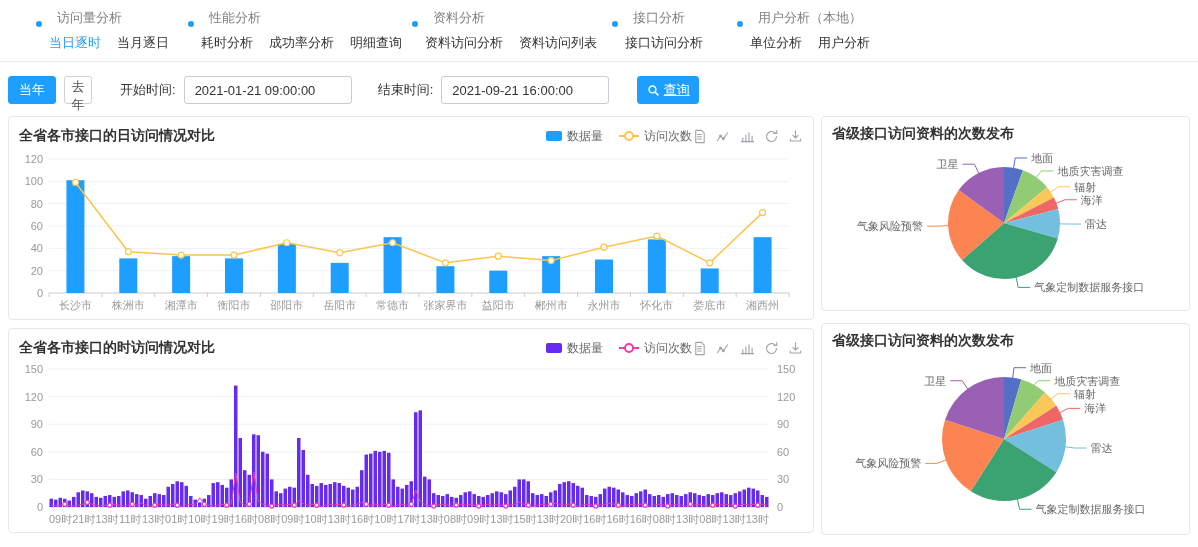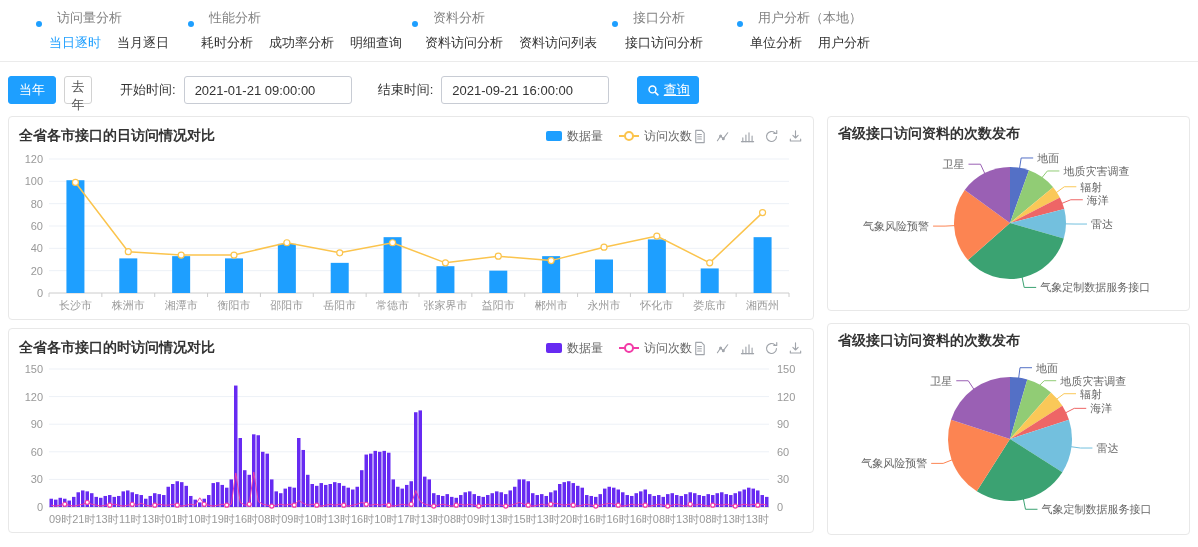--- a/index.html
+++ b/index.html
@@ -18,21 +18,21 @@
   .filterbar { display:flex; align-items:center; margin:14px 8px 12px 8px; height:28px; }
   .btn { height:28px; border-radius:3px; font-size:13px; cursor:pointer; }
   .btn.primary { background:#1e9fff; border:1px solid #1e9fff; color:#fff; width:48px; }
   .btn.ghost { background:#fff; border:1px solid #d2d2d2; color:#555; width:28px; margin-left:8px; }
   .flabel { font-size:13px; color:#333; margin-left:28px; }
   .flabel.second { margin-left:26px;text-align:center; }
   .finput { width:168px; height:28px; border:1px solid #c8ccd4; border-radius:3px; margin-left:8px;
     padding:0 10px; font-size:13px; color:#333; font-family:inherit; }
   .btn.search { width:62px; margin-left:28px; display:inline-flex; align-items:center; justify-content:center; gap:4px;text-decoration:underline; }
   
-  .main { display:flex; gap:13px; padding:0 8px; }
+  .main { display:flex; gap:7px; padding:0 8px; }
   .col-left { flex:0 0 806px; }
   .col-right { flex:1; }
   .card { background:#fff; border:1px solid #e8e8e8; border-radius:4px; }
   .chart-card { padding:6px 10px 2px 10px; }
   .chart-card.c1 { height:204px; margin-bottom:8px; }
   .chart-card.c2 { height:205px; }
   .pie-card { padding:8px 10px; }
   .pie-card.p1 { height:195px; margin-bottom:12px; }
   .pie-card.p2 { height:212px; }
   .card-head { display:flex; align-items:center; height:26px; }

